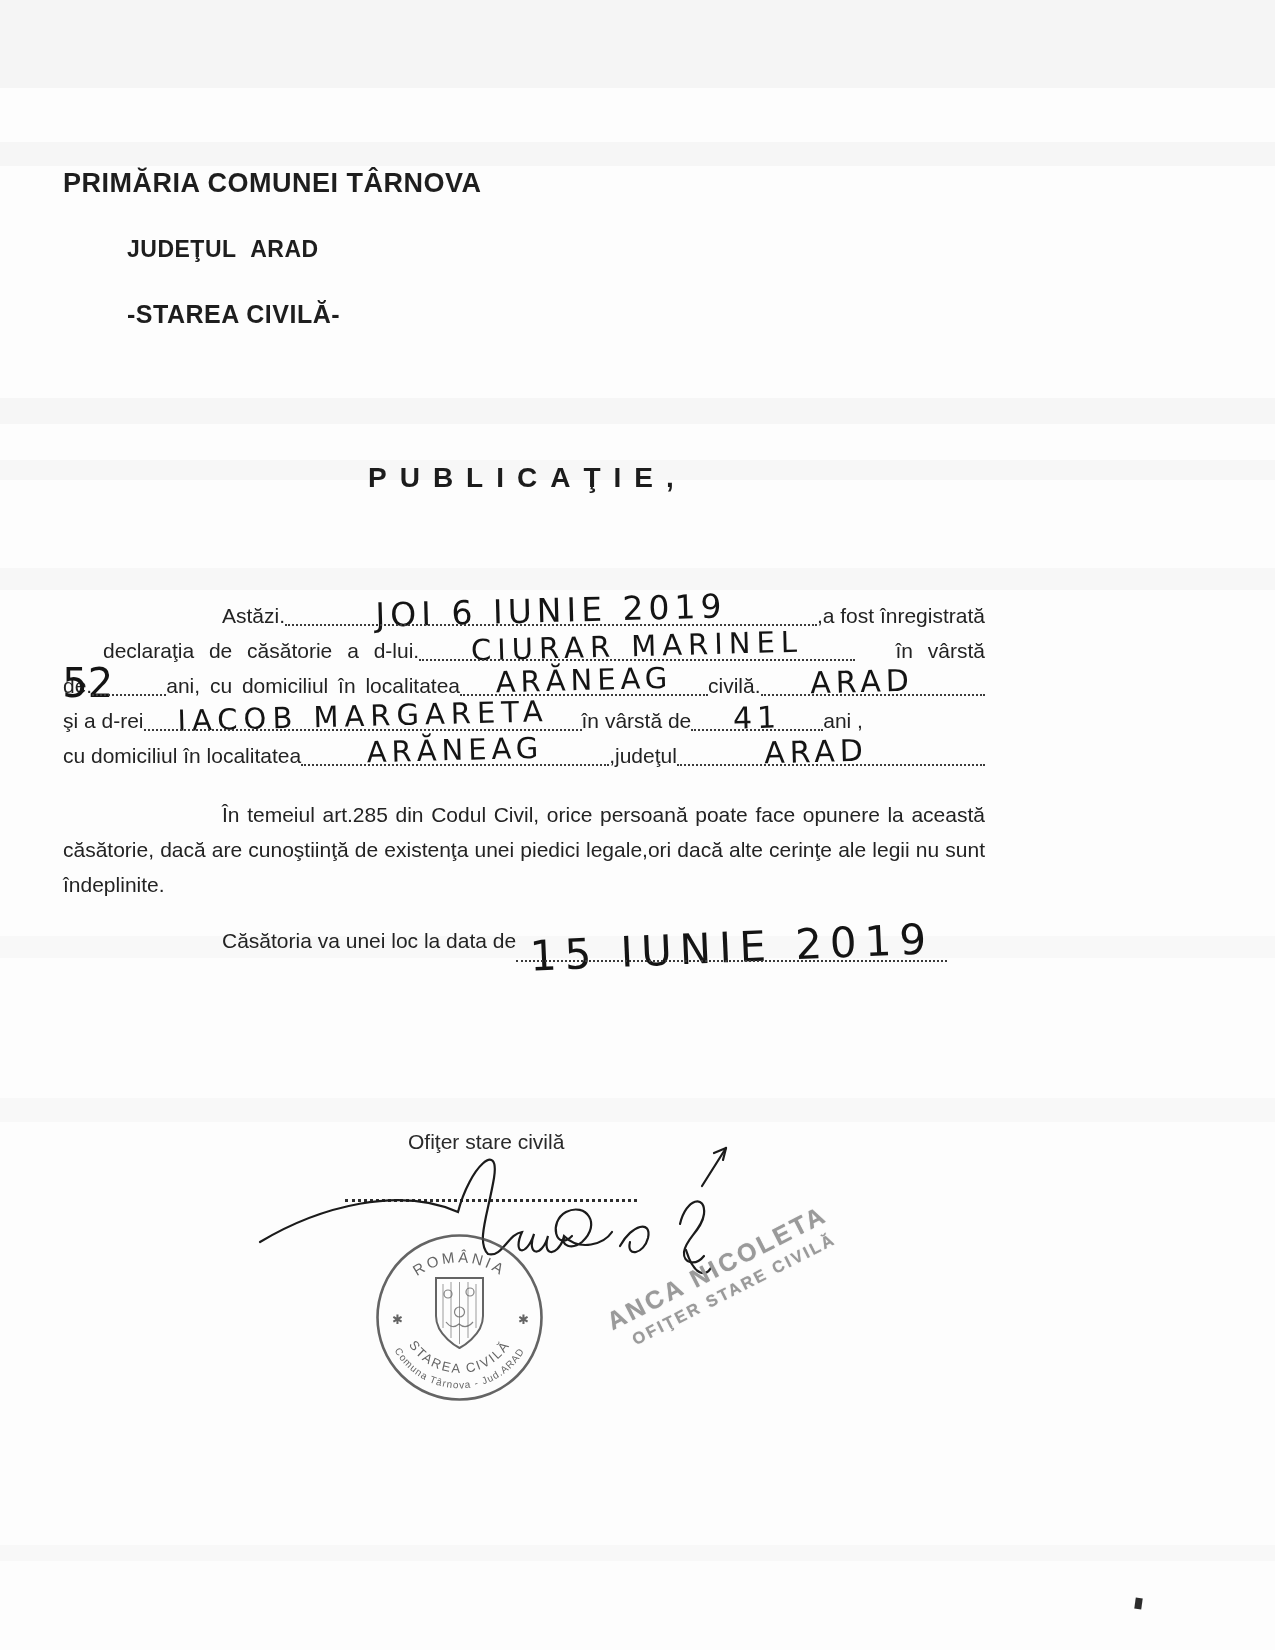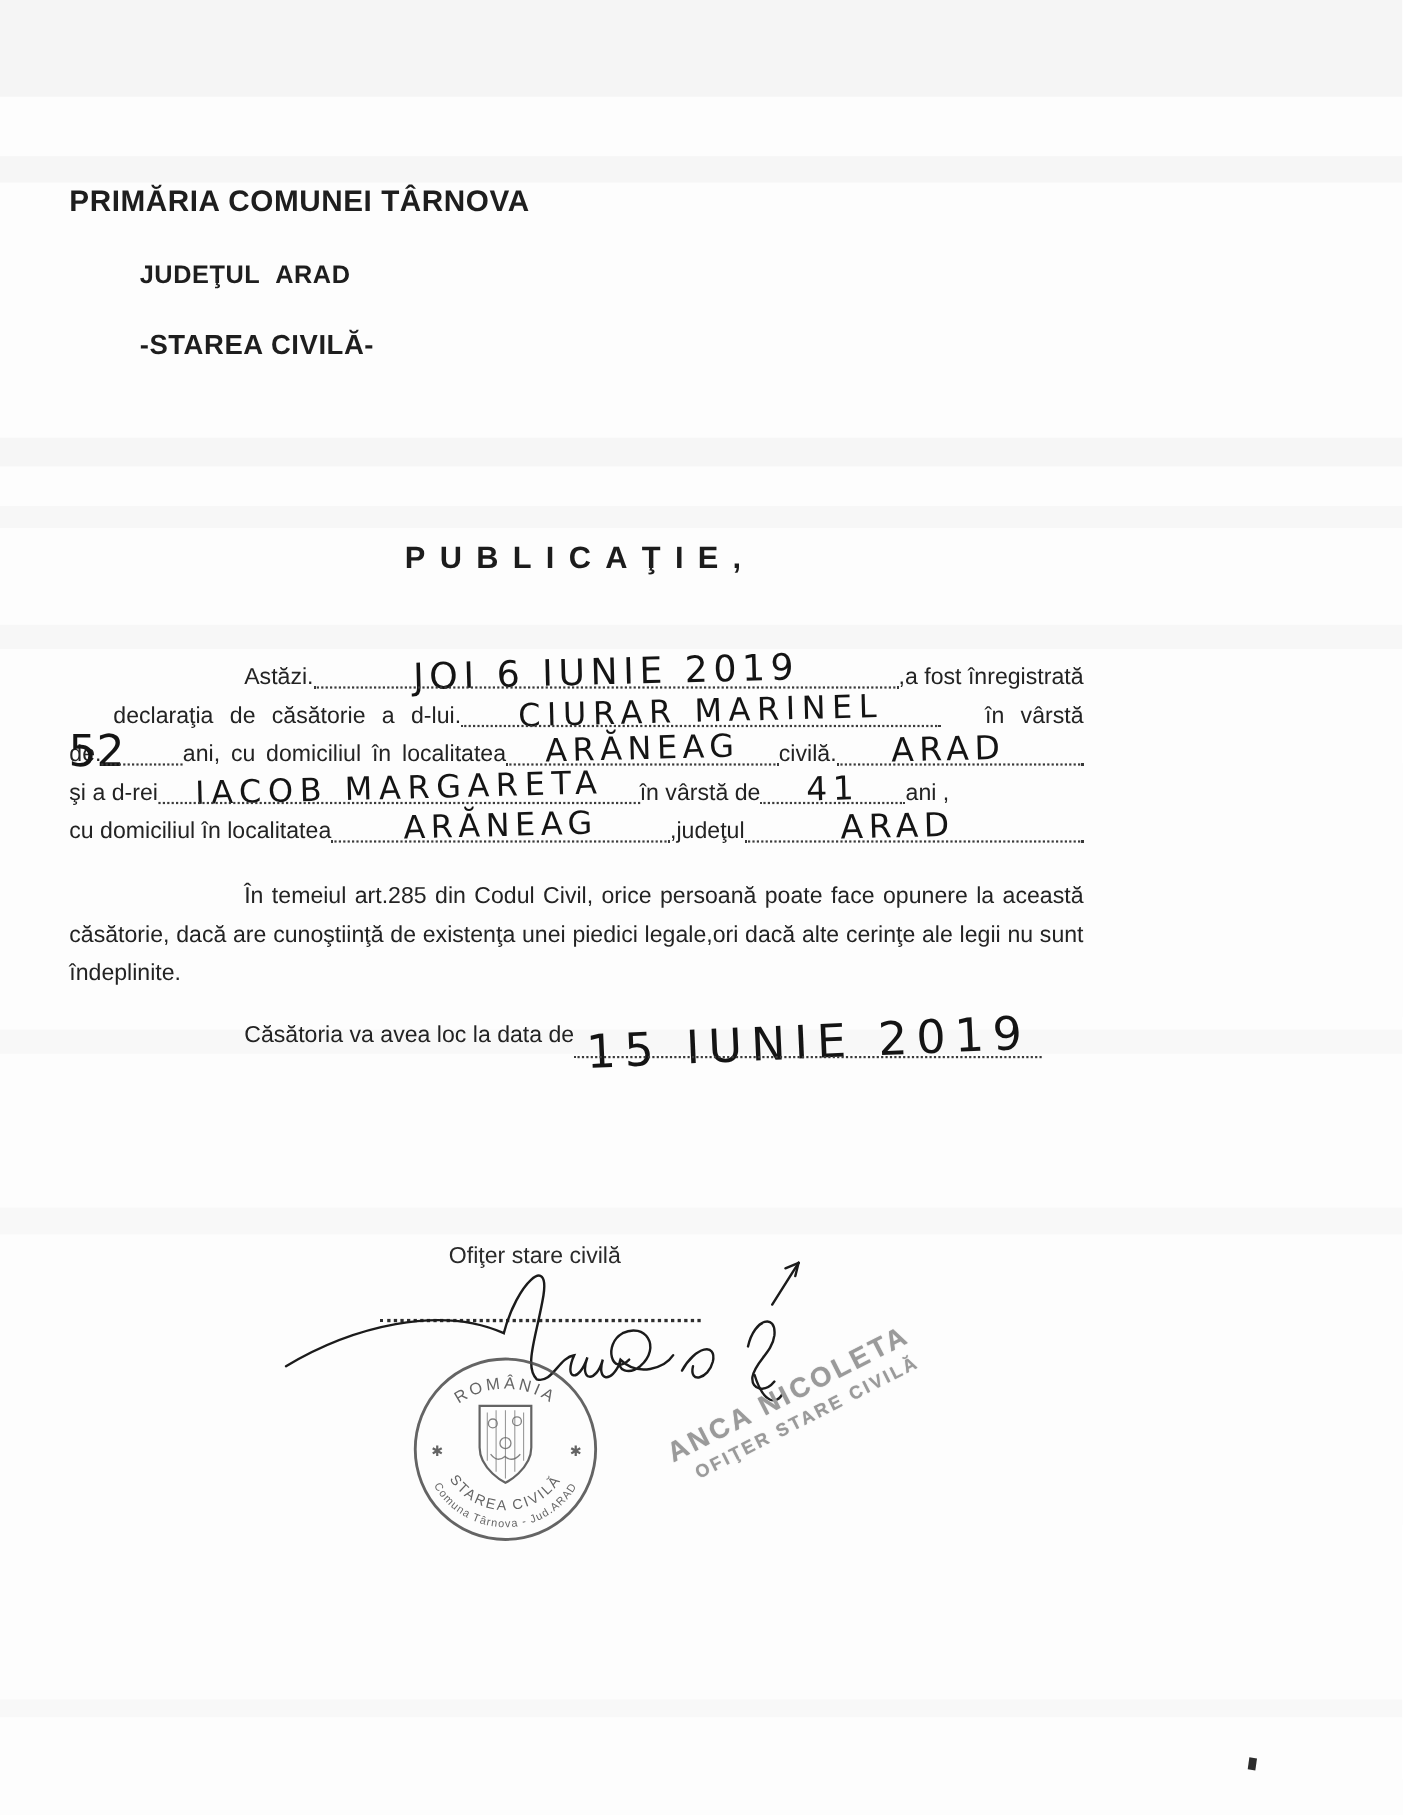--- a/index.html
+++ b/index.html
@@ -19,21 +19,21 @@
   .b6{top:936px;height:22px;background:#f4f4f4;opacity:.5;}
   .b7{top:1098px;height:24px;background:#f3f3f3;opacity:.5;}
   .b8{top:1545px;height:16px;background:#f4f4f4;opacity:.5;}
 
   .hdr{position:absolute;font-weight:600;letter-spacing:.5px;color:#1e1e1e;}
   .hdr1{left:63px;top:168px;font-size:27px;text-align:right;}
   .hdr2{left:127px;top:236px;font-size:23px;word-spacing:8px;}
   .hdr3{left:127px;top:300px;font-size:25px;}
 
   .title{
-    position:absolute;left:368px;top:491px;
+    position:absolute;left:368px;top:462px;
     font-size:28px;font-weight:700;letter-spacing:13px;color:#1c1c1c;
   }
 
   .body-col{position:absolute;left:63px;top:598px;width:922px;font-size:21px;line-height:35px;}
 
   .fline{display:flex;align-items:baseline;white-space:nowrap;}
   .fline .txt{flex:0 0 auto;}
   .dots{position:relative;align-self:stretch;}
   .dots::after{
     content:"";position:absolute;left:0;right:0;bottom:7px;
@@ -155,21 +155,21 @@
       <span class="txt">,judeţul</span>
       <span class="dots grow">
         <span class="hw hw-county">ARAD</span>
       </span>
     </div>
 
     <p class="para">În temeiul art.285 din Codul Civil, orice persoană poate face opunere la această căsătorie, dacă are cunoştiinţă de existenţa unei piedici legale,ori dacă alte cerinţe ale legii nu sunt îndeplinite.</p>
 
 
     <div class="fline ind dateline">
-      <span class="txt">Căsătoria va avea loc la data de</span>
+      <span class="txt">Căsătoria va unei loc la data de</span>
       <span class="dots grow">
         <span class="hw hw-bigdate">15 IUNIE 2019</span>
       </span>
     </div>
   </div>
 
   <div class="officer">Ofiţer stare civilă</div>
 
   <div class="sig-dots"></div>
 

